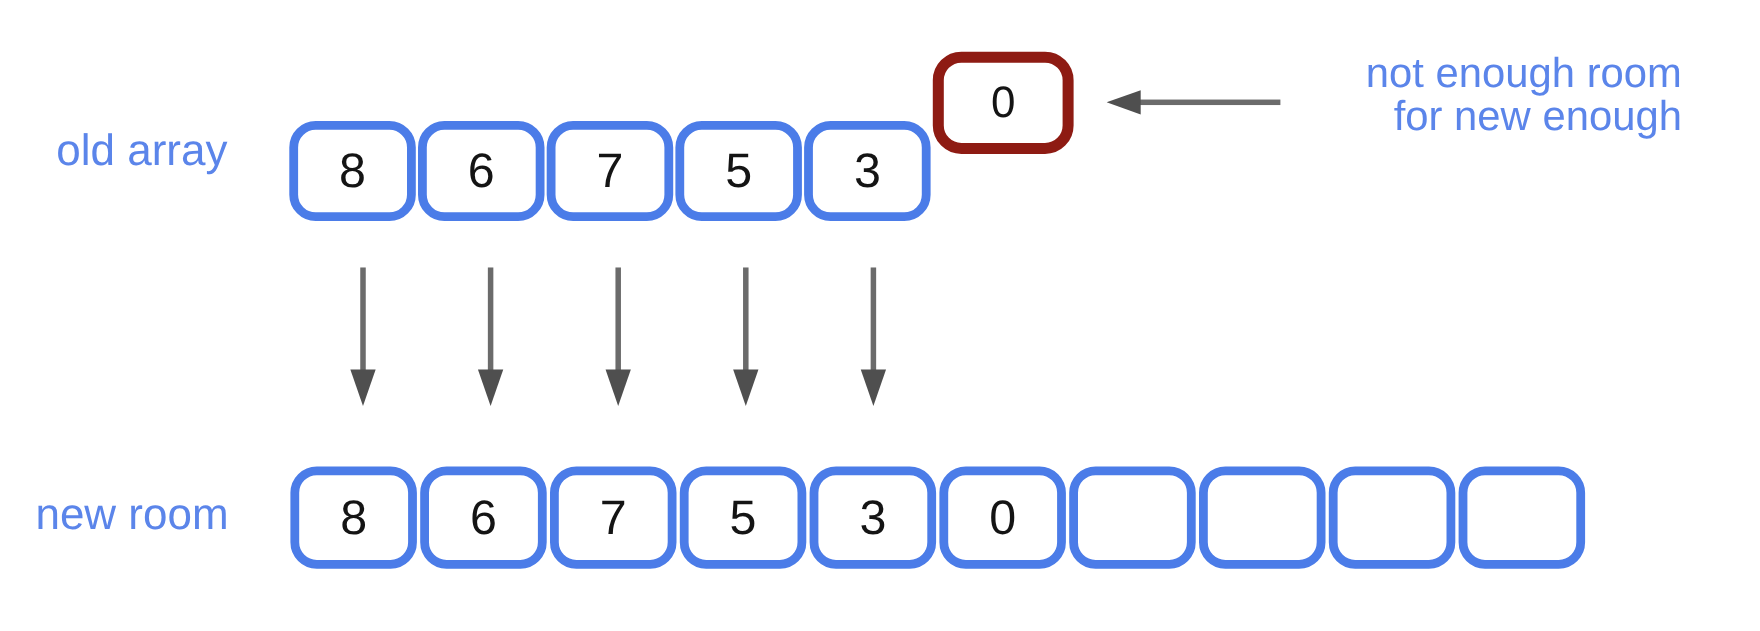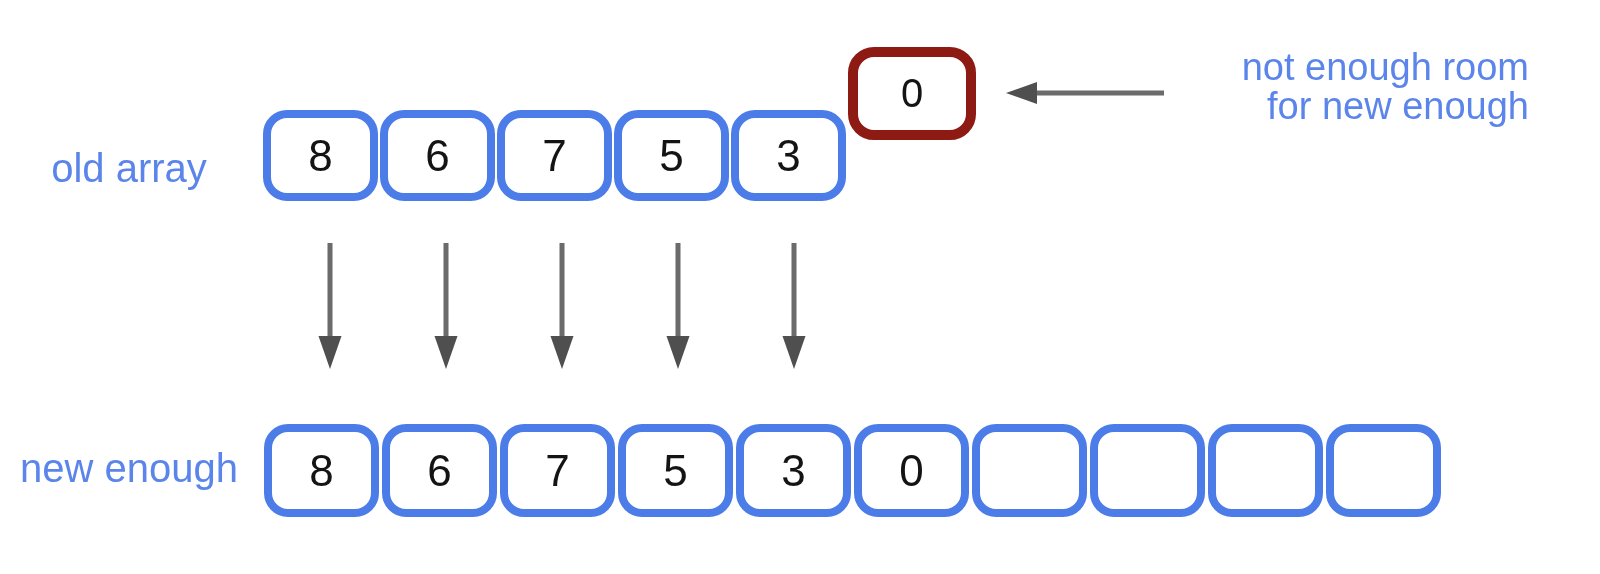--- a/index.html
+++ b/index.html
@@ -21,21 +21,21 @@
     font-family: "Liberation Sans", sans-serif;
   }
   .row-label {
     position: absolute;
     width: 200px;
     text-align: center;
     font-size: 40px;
     color: var(--label-blue);
     white-space: nowrap;
   }
-  .label-old { left: 29px; top: 146px; }
+  .label-old { left: 29px; top: 115px; }
   .label-new { left: 20px; top: 446px; }
   .cell-row {
     position: absolute;
     display: flex;
   }
   .row-old { left: 263px; top: 110px; gap: 2px; }
   .row-new { left: 264px; top: 424px; gap: 3px; }
   .cell {
     box-sizing: border-box;
     width: 115px;
@@ -148,21 +148,21 @@
       <svg width="28" height="126" viewBox="0 0 28 126">
       <rect class="shaft" x="11.5" y="0" width="5" height="96"></rect>
       <polygon class="head" points="2.5,93 25.5,93 14,126"></polygon>
     </svg>
       <svg width="28" height="126" viewBox="0 0 28 126">
       <rect class="shaft" x="11.5" y="0" width="5" height="96"></rect>
       <polygon class="head" points="2.5,93 25.5,93 14,126"></polygon>
     </svg>
     </div>
 
-  <div class="row-label label-new">new enough</div>
+  <div class="row-label label-new">new room</div>
 
   <div class="cell-row row-new">
       <div class="cell">
       <span>8</span>
     </div>
       <div class="cell">
       <span>6</span>
     </div>
       <div class="cell">
       <span>7</span>

